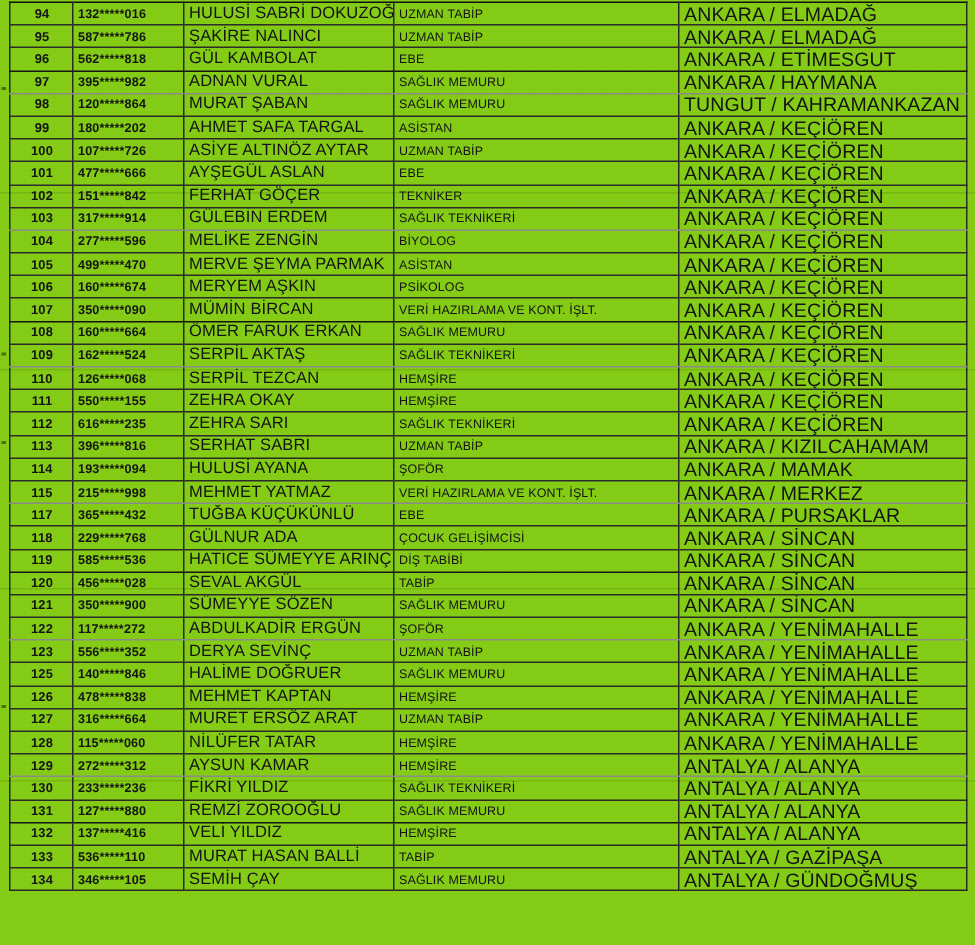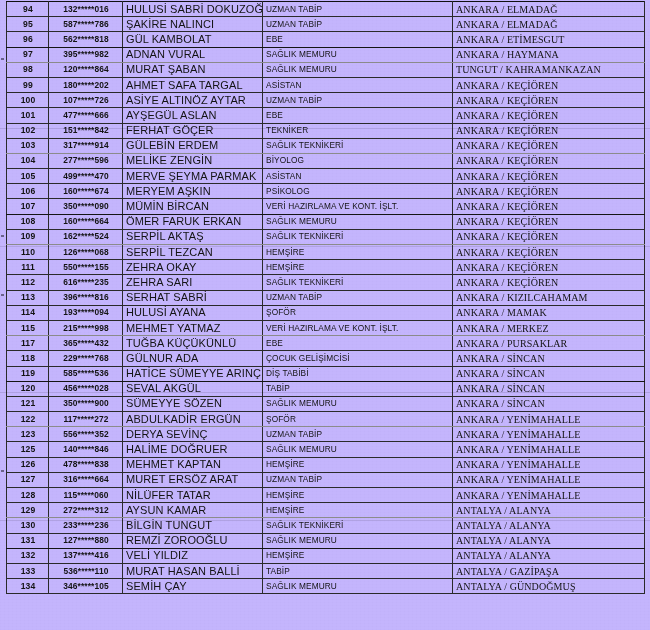--- a/index.html
+++ b/index.html
@@ -14,21 +14,21 @@
     overflow: hidden;
     font-family: "Liberation Sans", sans-serif;
     color: #141414;
   }
 
   
   .scan-page {
     position: relative;
     width: 650px;
     height: 630px;
-    background: #c4b5fd;
+    background: #84cc16;
   }
   .scan-noise {
     position: absolute;
     inset: 0;
     pointer-events: none;
     opacity: .5;
     background:
       repeating-linear-gradient(0deg, rgba(0,0,0,.012) 0 1px, rgba(0,0,0,0) 1px 3px),
       repeating-linear-gradient(90deg, rgba(0,0,0,.010) 0 1px, rgba(0,0,0,0) 1px 4px);
   }
@@ -69,25 +69,24 @@
     text-align: center;
     font-weight: 700;
     font-size: 8.6px;
     letter-spacing: .3px;
   }
   td.id {
     font-weight: 700;
     font-size: 8.4px;
     letter-spacing: -.1px;
     font-family: "Liberation Sans", sans-serif;
-    text-align: center;
   }
   td.name   { font-size: 11px; letter-spacing: .1px; }
   td.title  { font-size: 8.3px; letter-spacing: .05px; }
-  td.loc    { font-size: 10px; letter-spacing: .15px; padding-left: 5px; font-family: Liberation Serif, serif; }
+  td.loc    { font-size: 13px; letter-spacing: .15px; padding-left: 5px; }
 
   
   table.roster tr:nth-child(6n+1) td  { border-top-color: #111; border-top-width: 1px; }
   table.roster tr:nth-child(6n+2) td  { border-top-color: #7d7d7d; }
   table.roster tr:nth-child(6n+4) td  { border-bottom-color: #8c8c8c; }
   table.roster tr:nth-child(6n+5) td  { border-top-color: #9a9a9a; }
   table.roster tr:nth-child(11n+3) td { border-bottom-color: #151515; margin-left: 20px; }
 
   
   .streak {
@@ -375,21 +374,21 @@
           <tr>
             <td class="no">129</td>
             <td class="id">272*****312</td>
             <td class="name">AYSUN KAMAR</td>
             <td class="title">HEMŞİRE</td>
             <td class="loc">ANTALYA / ALANYA</td>
           </tr>
           <tr>
             <td class="no">130</td>
             <td class="id">233*****236</td>
-            <td class="name">BİLGİN TUNGUT</td>
+            <td class="name">FİKRİ YILDIZ</td>
             <td class="title">SAĞLIK TEKNİKERİ</td>
             <td class="loc">ANTALYA / ALANYA</td>
           </tr>
           <tr>
             <td class="no">131</td>
             <td class="id">127*****880</td>
             <td class="name">REMZİ ZOROOĞLU</td>
             <td class="title">SAĞLIK MEMURU</td>
             <td class="loc">ANTALYA / ALANYA</td>
           </tr>

